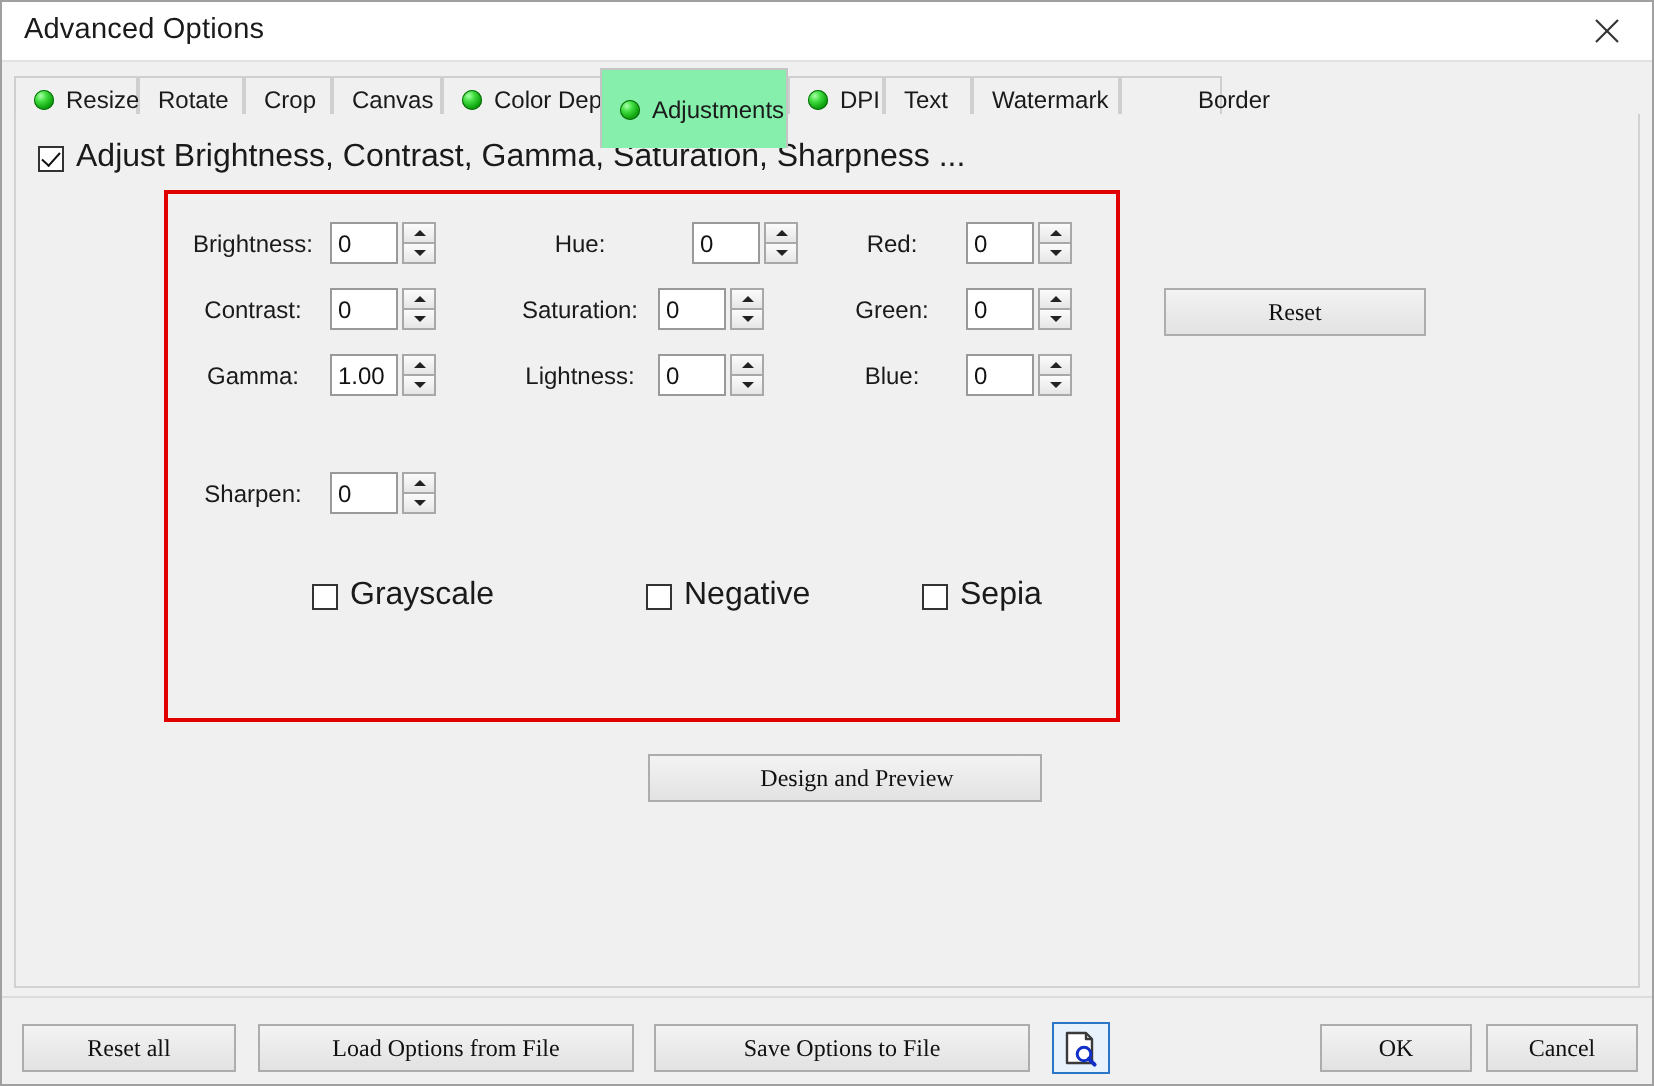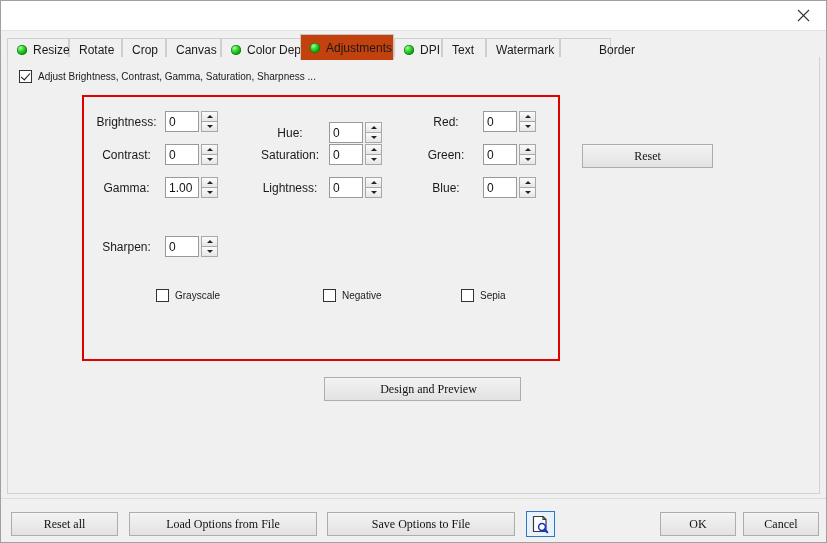--- a/index.html
+++ b/index.html
@@ -55,22 +55,22 @@
     border-bottom: none;
     display: flex; align-items: center;
     padding: 0 9px;
     font-size: 12px;
     color: #1a1a1a;
     cursor: pointer;
     white-space: nowrap;
   }
   .tab.active {
     top: 3px;
-    height: 26px;
-    background: #c2410c;
+    height: 40px;
+    background: #86efac;
     border-color: #c5c5c5;
     z-index: 4;
   }
   .led {
     width: 10px; height: 10px; border-radius: 50%;
     margin-right: 6px;
     background: radial-gradient(circle at 34% 30%, #aaffaa 0%, #44e044 28%, #11a711 62%, #0a7a0a 100%);
     box-shadow: 0 0 0 0.5px #0a6b0a inset;
     flex: none;
   }
@@ -97,21 +97,21 @@
     cursor: pointer;
   }
   .chk.checked::after {
     content: "";
     position: absolute; left: 3px; top: 0px;
     width: 4px; height: 8px;
     border: solid #111111;
     border-width: 0 1.6px 1.6px 0;
     transform: rotate(42deg);
   }
-  .chk-label { margin-left: 6px; font-size: 10px; white-space: nowrap; cursor: default; }
+  .chk-label { margin-left: 6px; font-size: 16px; white-space: nowrap; cursor: default; }
 
   
   #redbox {
     position: absolute;
     left: 74px; top: 38px;
     width: 478px; height: 266px;
     border: 2px solid #e00000;
     pointer-events: none;
   }
 
@@ -182,20 +182,21 @@
     display: flex; align-items: center; justify-content: center;
     cursor: pointer;
   }
 </style>
 </head>
 <body>
 
 <div id="window">
 
   <div id="titlebar">
+    <div id="title-text">Advanced Options</div>
     <div id="close-button">
       <svg width="13" height="13" viewBox="0 0 13 13">
         <line x1="1" y1="1" x2="12" y2="12" stroke="#333" stroke-width="1.1"></line>
         <line x1="12" y1="1" x2="1" y2="12" stroke="#333" stroke-width="1.1"></line>
       </svg>
     </div>
   </div>
 
   <div id="tabstrip">
     <div class="tab" style="left:6px;width:62px;">
@@ -296,21 +297,21 @@
           <span class="spin-btn">
               <span class="arw arw-up"></span>
             </span>
           <span class="spin-btn">
               <span class="arw arw-down"></span>
             </span>
         </span>
       </span>
     </div>
 
-    <div class="field" style="left:249px;top:65px;">
+    <div class="field" style="left:249px;top:54px;gap:17px;">
       <span class="lab" style="width:66px;">Hue:</span>
       <span class="spinbox">
         <input class="spin-input" value="0" style="">
         <span class="spin-btns">
           <span class="spin-btn">
               <span class="arw arw-up"></span>
             </span>
           <span class="spin-btn">
               <span class="arw arw-down"></span>
             </span>

